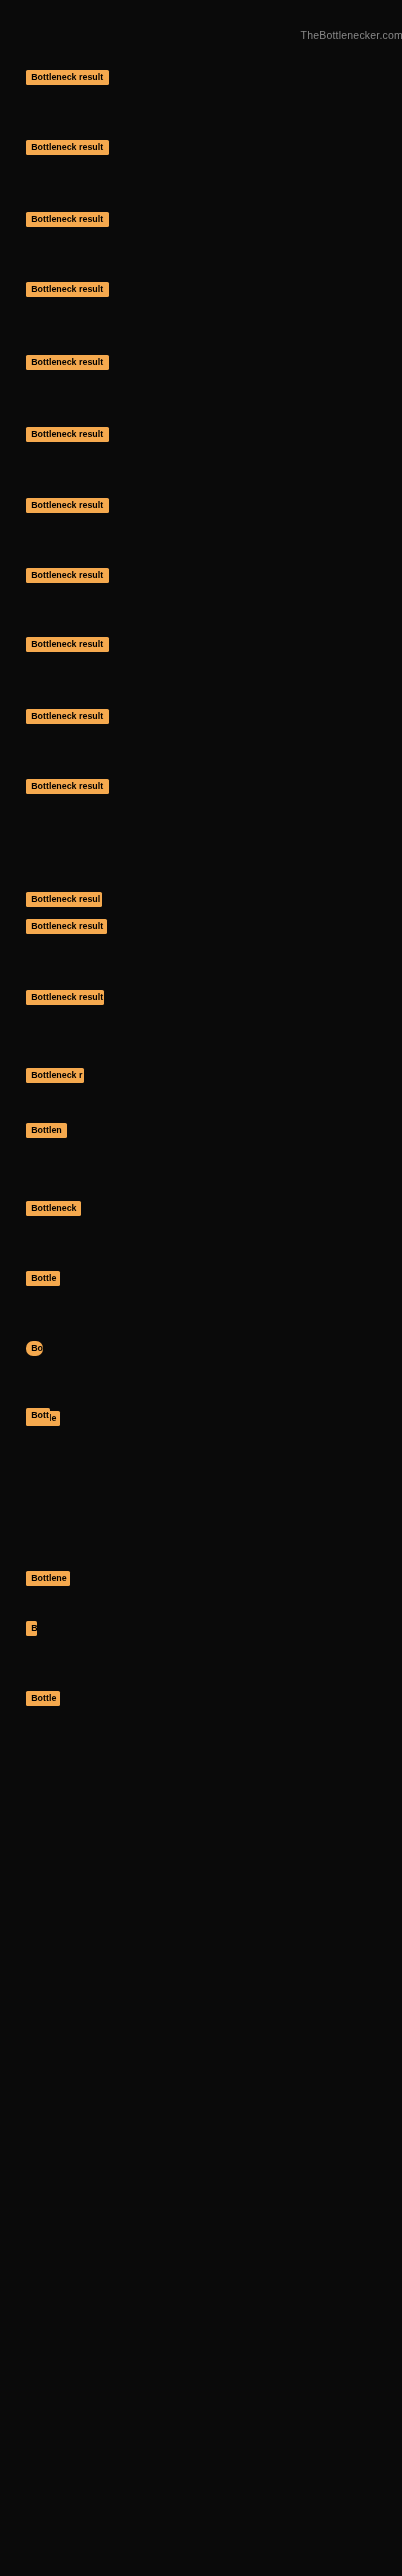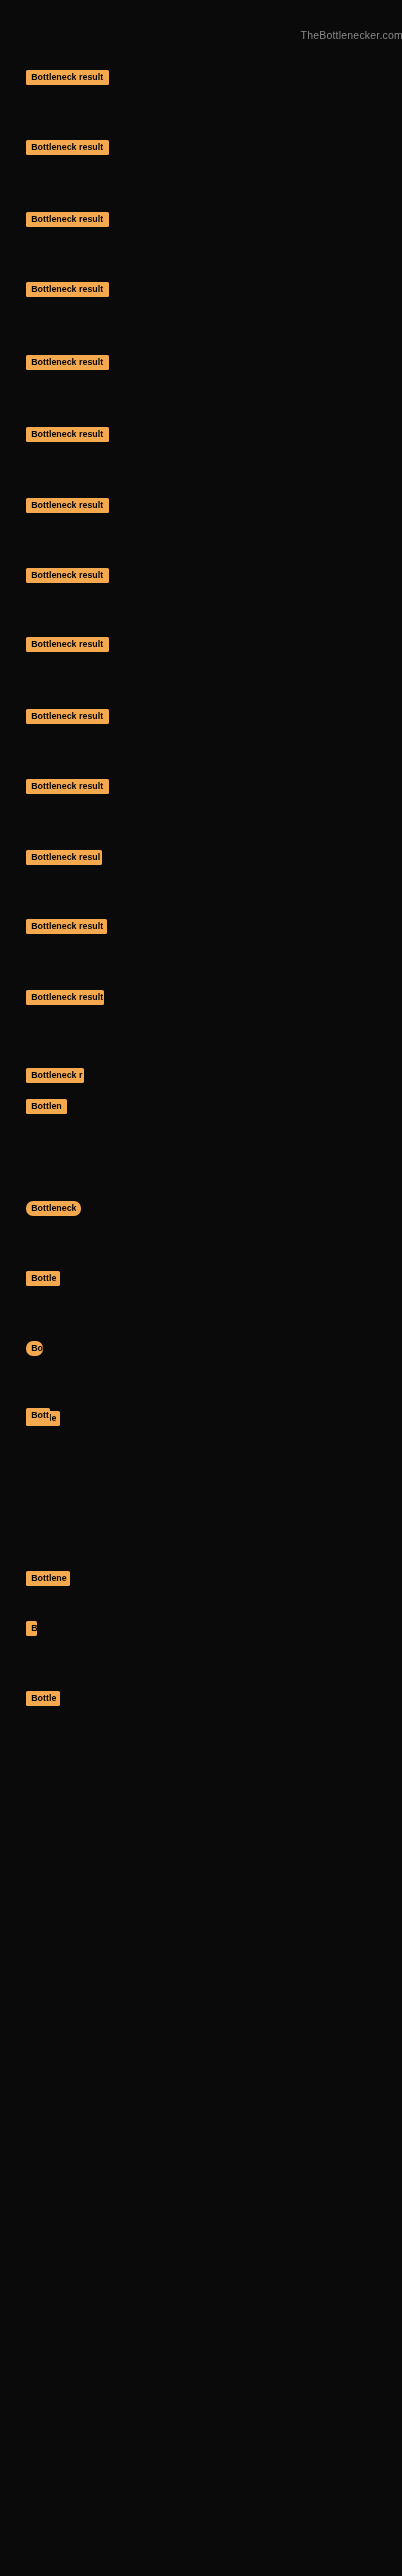--- a/index.html
+++ b/index.html
@@ -46,26 +46,26 @@
     <div style="position: absolute; top: 116px; left: 1.6px;"><span class="bottleneck-badge" style="max-width: 85px;">Bottleneck result</span></div>
     <div style="position: absolute; top: 188px; left: 1.6px;"><span class="bottleneck-badge" style="max-width: 86px;">Bottleneck result</span></div>
     <div style="position: absolute; top: 258px; left: 1.6px;"><span class="bottleneck-badge" style="max-width: 85px;">Bottleneck result</span></div>
     <div style="position: absolute; top: 331px; left: 1.6px;"><span class="bottleneck-badge" style="max-width: 86px;">Bottleneck result</span></div>
     <div style="position: absolute; top: 403px; left: 1.6px;"><span class="bottleneck-badge" style="max-width: 86px;">Bottleneck result</span></div>
     <div style="position: absolute; top: 474px; left: 1.6px;"><span class="bottleneck-badge" style="max-width: 86px;">Bottleneck result</span></div>
     <div style="position: absolute; top: 544px; left: 1.6px;"><span class="bottleneck-badge" style="max-width: 85px;">Bottleneck result</span></div>
     <div style="position: absolute; top: 613px; left: 1.6px;"><span class="bottleneck-badge" style="max-width: 84px;">Bottleneck result</span></div>
     <div style="position: absolute; top: 685px; left: 1.6px;"><span class="bottleneck-badge" style="max-width: 85px;">Bottleneck result</span></div>
     <div style="position: absolute; top: 755px; left: 1.6px;"><span class="bottleneck-badge" style="max-width: 86px;">Bottleneck result</span></div>
-    <div style="position: absolute; top: 826px; left: 1.6px;"><span class="bottleneck-badge" style="max-width: 76px;">Bottleneck resul</span></div>
+    <div style="position: absolute; top: 868px; left: 1.6px;"><span class="bottleneck-badge" style="max-width: 76px;">Bottleneck resul</span></div>
     <div style="position: absolute; top: 895px; left: 1.6px;"><span class="bottleneck-badge" style="max-width: 81px;">Bottleneck result</span></div>
     <div style="position: absolute; top: 966px; left: 1.6px;"><span class="bottleneck-badge" style="max-width: 78px;">Bottleneck result</span></div>
     <div style="position: absolute; top: 1037px; left: 1.6px;"><span class="bottleneck-badge" style="max-width: 58px; margin-top: 7px;">Bottleneck r</span></div>
-    <div style="position: absolute; top: 1075px; left: 1.6px;"><span class="bottleneck-badge" style="max-width: 44px;">Bottlen</span></div>
-    <div style="position: absolute; top: 1177px; left: 1.6px;"><span class="bottleneck-badge" style="max-width: 55px; border-radius: 7px;">Bottleneck</span></div>
+    <div style="position: absolute; top: 1099px; left: 1.6px;"><span class="bottleneck-badge" style="max-width: 44px;">Bottlen</span></div>
+    <div style="position: absolute; top: 1177px; left: 1.6px;"><span class="bottleneck-badge" style="max-width: 55px;">Bottleneck</span></div>
     <div style="position: absolute; top: 1247px; left: 1.6px;"><span class="bottleneck-badge" style="max-width: 34px;">Bottle</span></div>
     <div style="position: absolute; top: 1317px; left: 1.6px;"><span class="bottleneck-badge" style="max-width: 17.7px; border-radius: 7px;">Bo</span></div>
     <div style="position: absolute; top: 1387px; left: 1.6px;"><span class="bottleneck-badge" style="max-width: 34px;">Bottle</span></div>
     <div style="position: absolute; top: 1384px; left: 1.6px;"><span class="bottleneck-badge" style="max-width: 24px;">Bott</span></div>
     <div style="position: absolute; top: 1527px; left: 1.6px; margin-top: 20px;"><span class="bottleneck-badge" style="max-width: 44px;">Bottlene</span></div>
     <div style="position: absolute; top: 1597px; left: 1.6px;"><span class="bottleneck-badge" style="max-width: 9.7px;">B</span></div>
     <div style="position: absolute; top: 1667px; left: 1.6px;"><span class="bottleneck-badge" style="max-width: 34px;">Bottle</span></div>
   </div>
 
 

